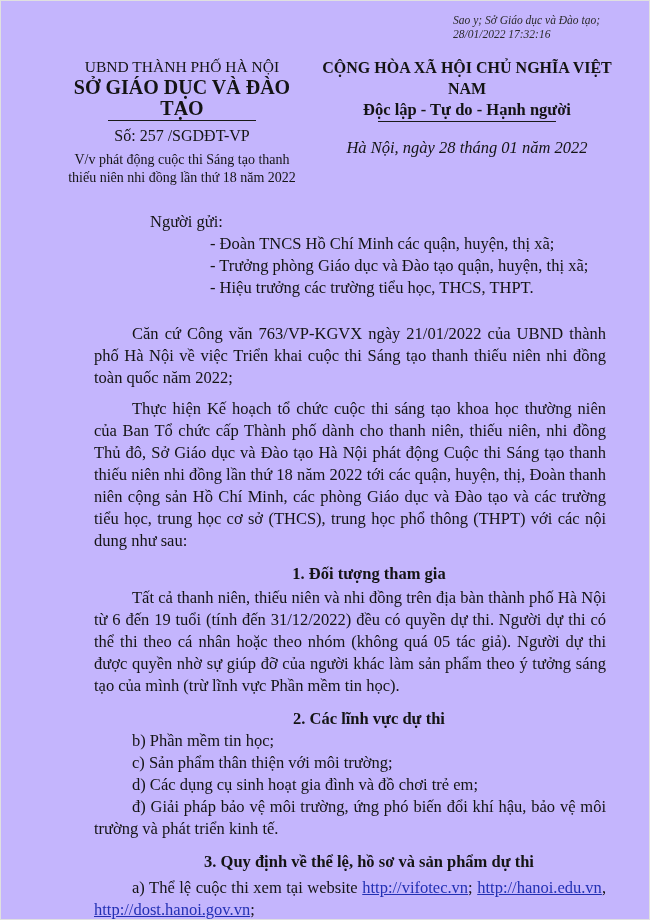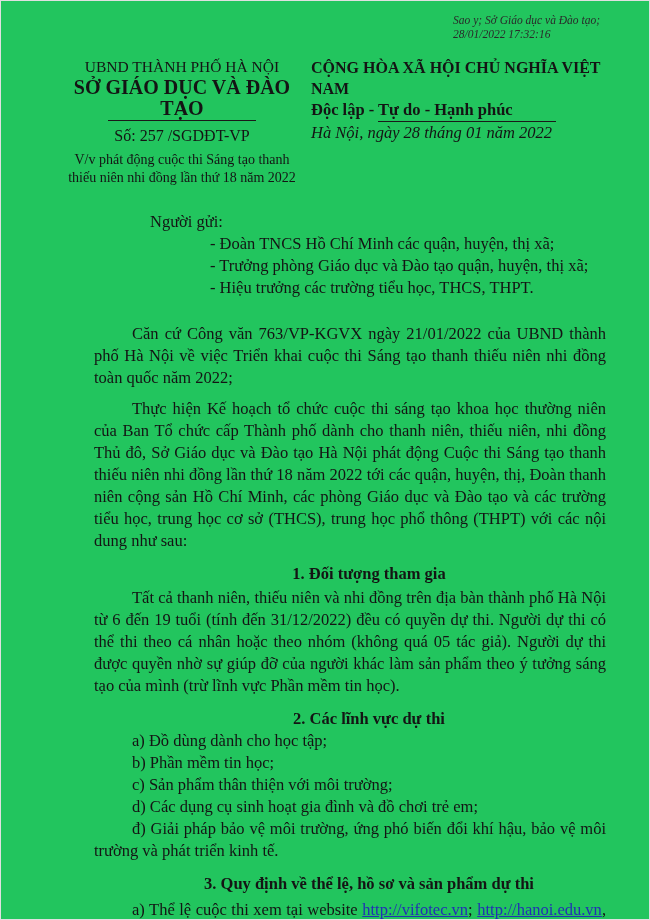--- a/index.html
+++ b/index.html
@@ -1,20 +1,20 @@
 <!DOCTYPE html>
 <html><head>
 <meta charset="utf-8">
 <style>
   html,body{margin:0;padding:0;background:#f2f2f2;}
   .page{
     position:relative;
     width:650px;height:920px;
     margin:0 auto;
-    background:#22c55e;
+    background:#c4b5fd;
     border:1px solid #e0e0e0;
     box-sizing:border-box;
     font-family:"Liberation Serif","DejaVu Serif",serif;
     color:#141414;
     overflow:hidden;
   }
   
   .stamp{
     margin:13px 20px 0 452px;
     font-style:italic;
@@ -22,30 +22,30 @@
     line-height:13.5px;
     color:#2a2a2a;
   }
   
   .header{
     display:flex;
     margin-top:16px;
     padding:0 26px 0 52px;
   }
   .header-left{width:258px;text-align:center;}
-  .header-right{flex:1;text-align:left;}
+  .header-right{flex:1;text-align:center;}
   .org-parent{font-size:15.5px;line-height:20px;}
   .org-name{font-size:20px;font-weight:bold;line-height:21px;}
   .rule-left{width:148px;border-bottom:1.5px solid #1a1a1a;margin:1px auto 4px auto;}
   .doc-number{font-size:16px;line-height:22px;}
   .subject{font-size:14px;line-height:18px;margin-top:4px;}
   .country{font-size:16px;font-weight:bold;line-height:21px;}
   .motto{font-size:16.5px;font-weight:bold;line-height:21px;}
   .rule-right{width:178px;border-bottom:1.5px solid #1a1a1a;margin:1px auto 0 auto;}
-  .dateline{font-size:16.5px;font-style:italic;line-height:22px;}
+  .dateline{font-size:16.5px;font-style:italic;margin-top:15px;line-height:22px;}
   
   .content{padding:0 43px 0 93px;font-size:16.5px;line-height:22px;}
   .recipients{margin-top:24px;}
   .kinh-gui{margin-left:56px;}
   .recipient-list{margin-left:116px;}
   .para{margin:9px 0 0 0;text-align:justify;}
   .para.first{margin-top:24px;}
   .indent{text-indent:38px;}
   .sec-heading{margin:11px 0 0 0;font-size:16.5px;font-weight:bold;padding-left:38px;text-align:center;text-indent:0;}
   .list-item{margin:0;text-align:justify;text-indent:38px;}
@@ -67,21 +67,21 @@
       <div class="org-name">SỞ GIÁO DỤC VÀ ĐÀO TẠO</div>
       <div class="rule-left"></div>
       <div class="doc-number">Số: 257 /SGDĐT-VP</div>
       <div class="subject">
         <div>V/v phát động cuộc thi Sáng tạo thanh</div>
         <div>thiếu niên nhi đồng lần thứ 18 năm 2022</div>
       </div>
     </div>
     <div class="header-right">
       <div class="country">CỘNG HÒA XÃ HỘI CHỦ NGHĨA VIỆT NAM</div>
-      <div class="motto">Độc lập - Tự do - Hạnh phúc</div>
+      <div class="motto">Độc lập - Tự do - Hạnh người</div>
       <div class="rule-right"></div>
       <div class="dateline">Hà Nội, ngày 28 tháng 01 năm 2022</div>
     </div>
   </div>
 
   <div class="content">
 
     <div class="recipients">
       <div class="kinh-gui">Người gửi:</div>
       <div class="recipient-list">
@@ -91,21 +91,20 @@
       </div>
     </div>
 
     <p class="para first indent">Căn cứ Công văn 763/VP-KGVX ngày 21/01/2022 của UBND thành phố Hà Nội về việc Triển khai cuộc thi Sáng tạo thanh thiếu niên nhi đồng toàn quốc năm 2022;</p>
     <p class="para indent">Thực hiện Kế hoạch tổ chức cuộc thi sáng tạo khoa học thường niên của Ban Tổ chức cấp Thành phố dành cho thanh niên, thiếu niên, nhi đồng Thủ đô, Sở Giáo dục và Đào tạo Hà Nội phát động Cuộc thi Sáng tạo thanh thiếu niên nhi đồng lần thứ 18 năm 2022 tới các quận, huyện, thị, Đoàn thanh niên cộng sản Hồ Chí Minh, các phòng Giáo dục và Đào tạo và các trường tiểu học, trung học cơ sở (THCS), trung học phổ thông (THPT) với các nội dung như sau:</p>
 
     <h3 class="sec-heading">1. Đối tượng tham gia</h3>
     <p class="para indent" style="margin-top:2px;">Tất cả thanh niên, thiếu niên và nhi đồng trên địa bàn thành phố Hà Nội từ 6 đến 19 tuổi (tính đến 31/12/2022) đều có quyền dự thi. Người dự thi có thể thi theo cá nhân hoặc theo nhóm (không quá 05 tác giả). Người dự thi được quyền nhờ sự giúp đỡ của người khác làm sản phẩm theo ý tưởng sáng tạo của mình (trừ lĩnh vực Phần mềm tin học).</p>
 
     <h3 class="sec-heading">2. Các lĩnh vực dự thi</h3>
-    <p class="list-item">a) Đồ dùng dành cho học tập;</p>
     <p class="list-item">b) Phần mềm tin học;</p>
     <p class="list-item">c) Sản phẩm thân thiện với môi trường;</p>
     <p class="list-item">d) Các dụng cụ sinh hoạt gia đình và đồ chơi trẻ em;</p>
     <p class="list-item">đ) Giải pháp bảo vệ môi trường, ứng phó biến đổi khí hậu, bảo vệ môi trường và phát triển kinh tế.</p>
 
     <h3 class="sec-heading">3. Quy định về thể lệ, hồ sơ và sản phẩm dự thi</h3>
     <p class="para indent" style="margin-top:4px;"><span>a) Thể lệ cuộc thi xem tại website </span><a class="link">http://vifotec.vn</a><span>; </span><a class="link">http://hanoi.edu.vn</a><span>, </span><a class="link">http://dost.hanoi.gov.vn</a><span>;</span></p>
 
   </div>
 </div>

